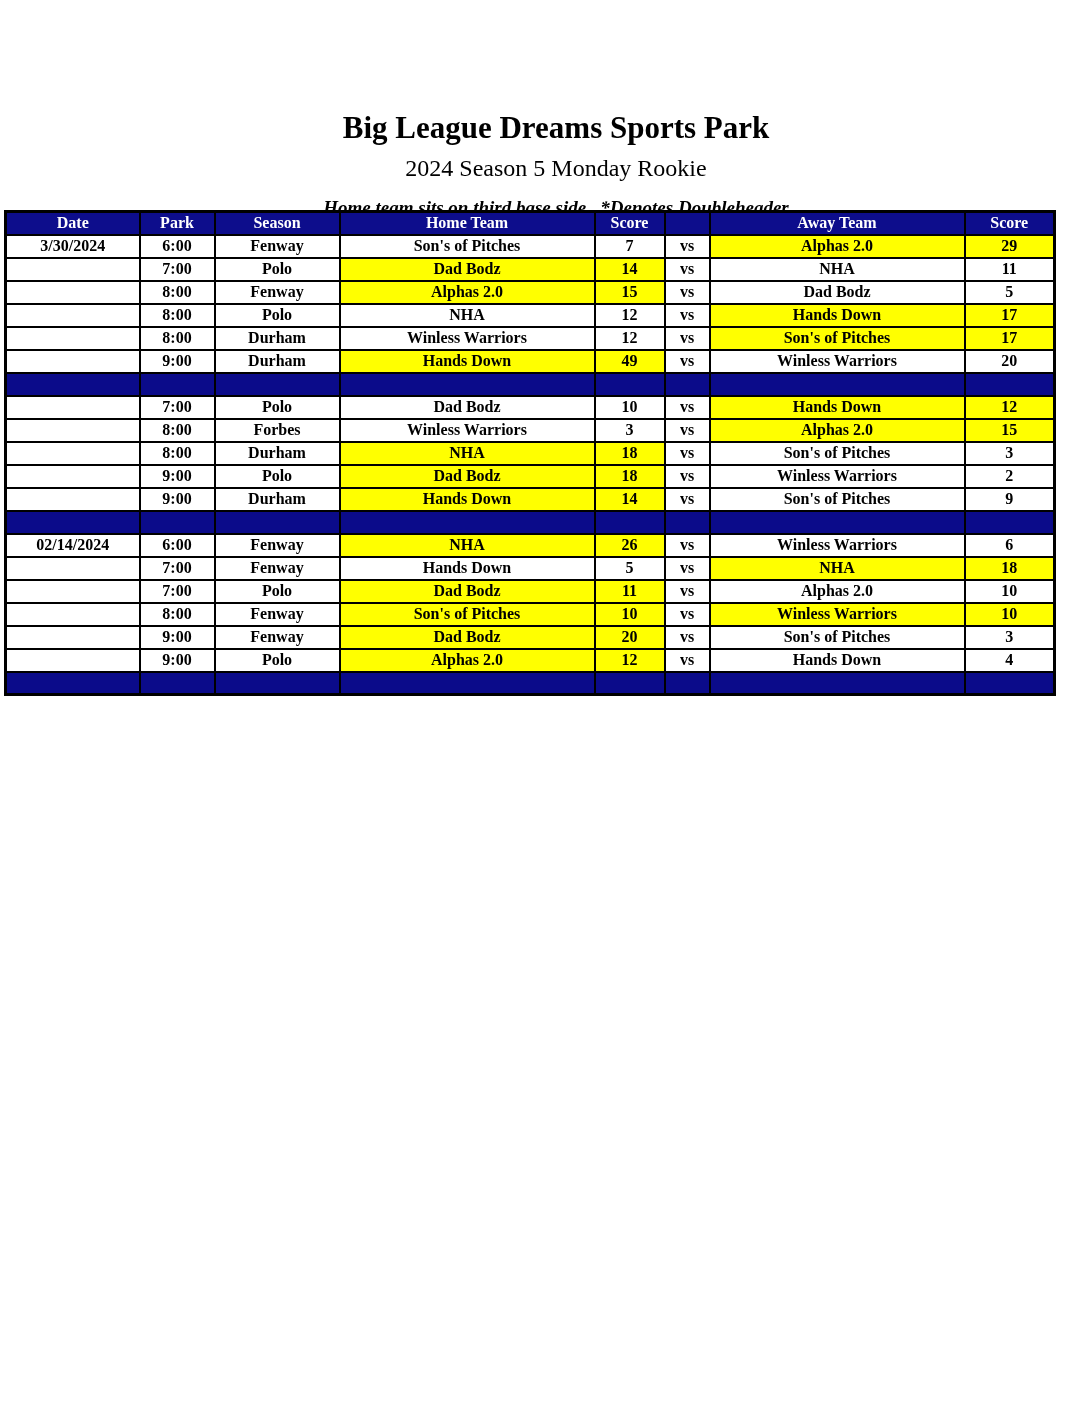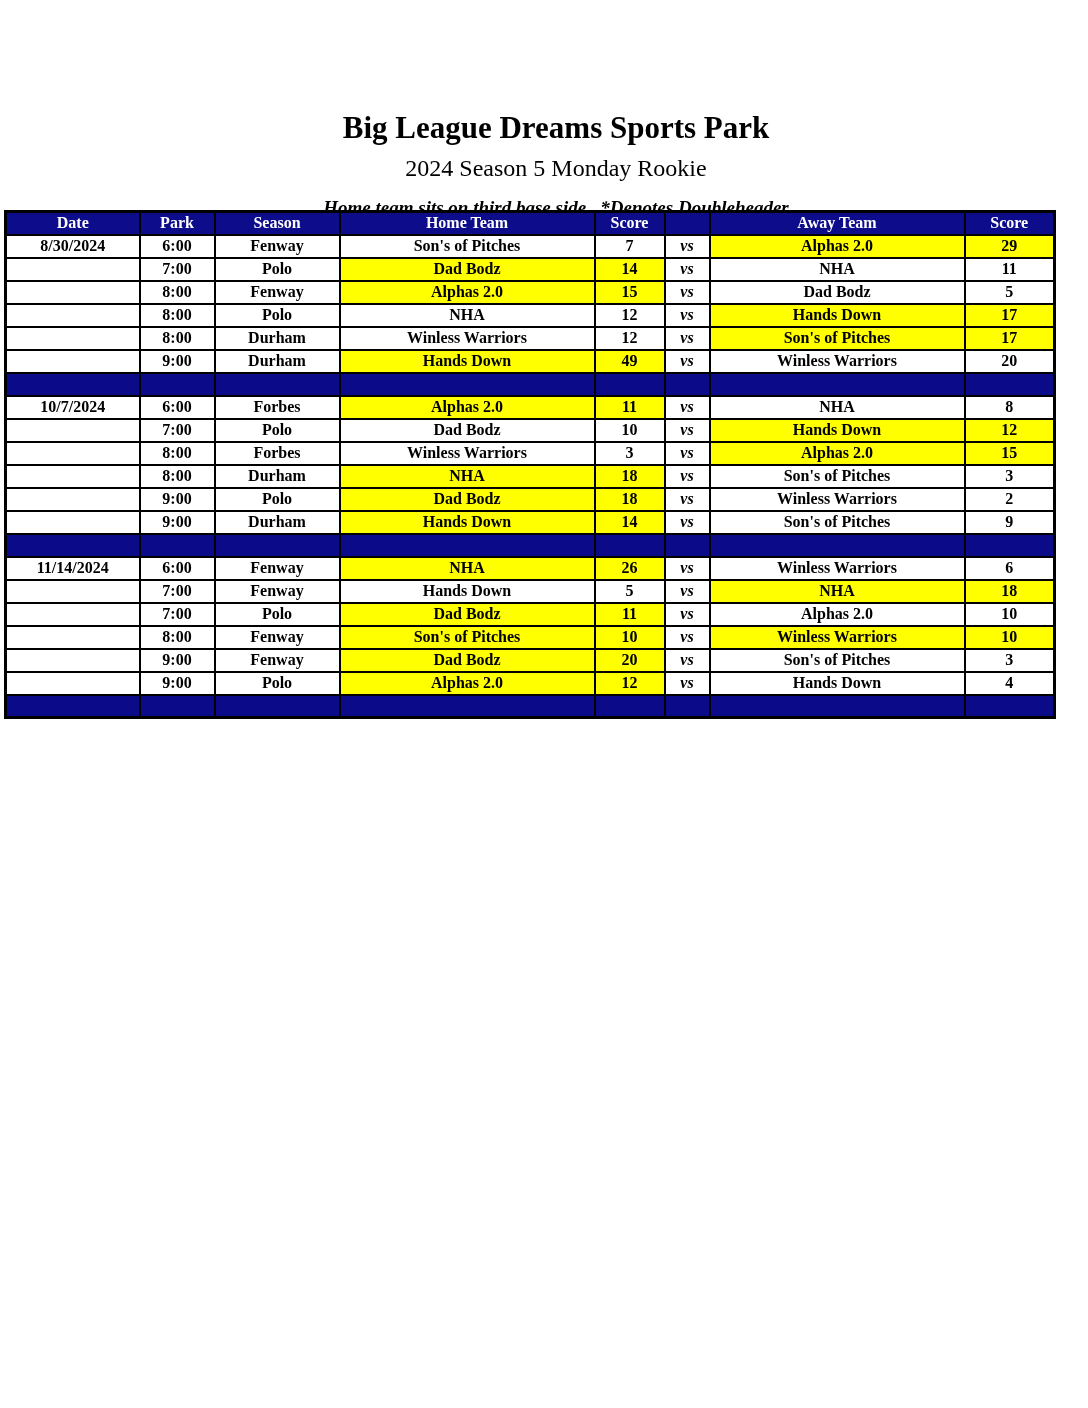--- a/index.html
+++ b/index.html
@@ -70,21 +70,20 @@
     color: #000000;
     overflow: hidden;
     white-space: nowrap;
   }
   table.schedule th {
     background: var(--header-bg);
     color: var(--header-text);
   }
   td.hl { background: var(--highlight); }
   td.vs {
-    font-style: italic;
     font-size: 14px;
   }
   tr.sep td {
     background: var(--separator-bg);
     height: 23px;
   }
 </style>
 </head>
 <body>
 
@@ -113,21 +112,21 @@
         <th>Season</th>
         <th>Home Team</th>
         <th>Score</th>
         <th></th>
         <th>Away Team</th>
         <th>Score</th>
       </tr>
     </thead>
     <tbody id="schedule-body">
         <tr>
-          <td>8/30/2024</td>
+          <td>3/30/2024</td>
           <td>6:00</td>
           <td>Fenway</td>
           <td>Son's of Pitches</td>
           <td>7</td>
           <td class="vs">vs</td>
           <td class="hl">Alphas 2.0</td>
           <td class="hl">29</td>
         </tr>
         <tr>
           <td></td>
@@ -183,30 +182,20 @@
           <td></td>
           <td></td>
           <td></td>
           <td></td>
           <td></td>
           <td></td>
           <td></td>
           <td></td>
         </tr>
         <tr>
-          <td>10/7/2024</td>
-          <td>6:00</td>
-          <td>Forbes</td>
-          <td class="hl">Alphas 2.0</td>
-          <td class="hl">11</td>
-          <td class="vs">vs</td>
-          <td>NHA</td>
-          <td>8</td>
-        </tr>
-        <tr>
           <td></td>
           <td>7:00</td>
           <td>Polo</td>
           <td>Dad Bodz</td>
           <td>10</td>
           <td class="vs">vs</td>
           <td class="hl">Hands Down</td>
           <td class="hl">12</td>
         </tr>
         <tr>
@@ -253,21 +242,21 @@
           <td></td>
           <td></td>
           <td></td>
           <td></td>
           <td></td>
           <td></td>
           <td></td>
           <td></td>
         </tr>
         <tr>
-          <td>11/14/2024</td>
+          <td>02/14/2024</td>
           <td>6:00</td>
           <td>Fenway</td>
           <td class="hl">NHA</td>
           <td class="hl">26</td>
           <td class="vs">vs</td>
           <td>Winless Warriors</td>
           <td>6</td>
         </tr>
         <tr>
           <td></td>

